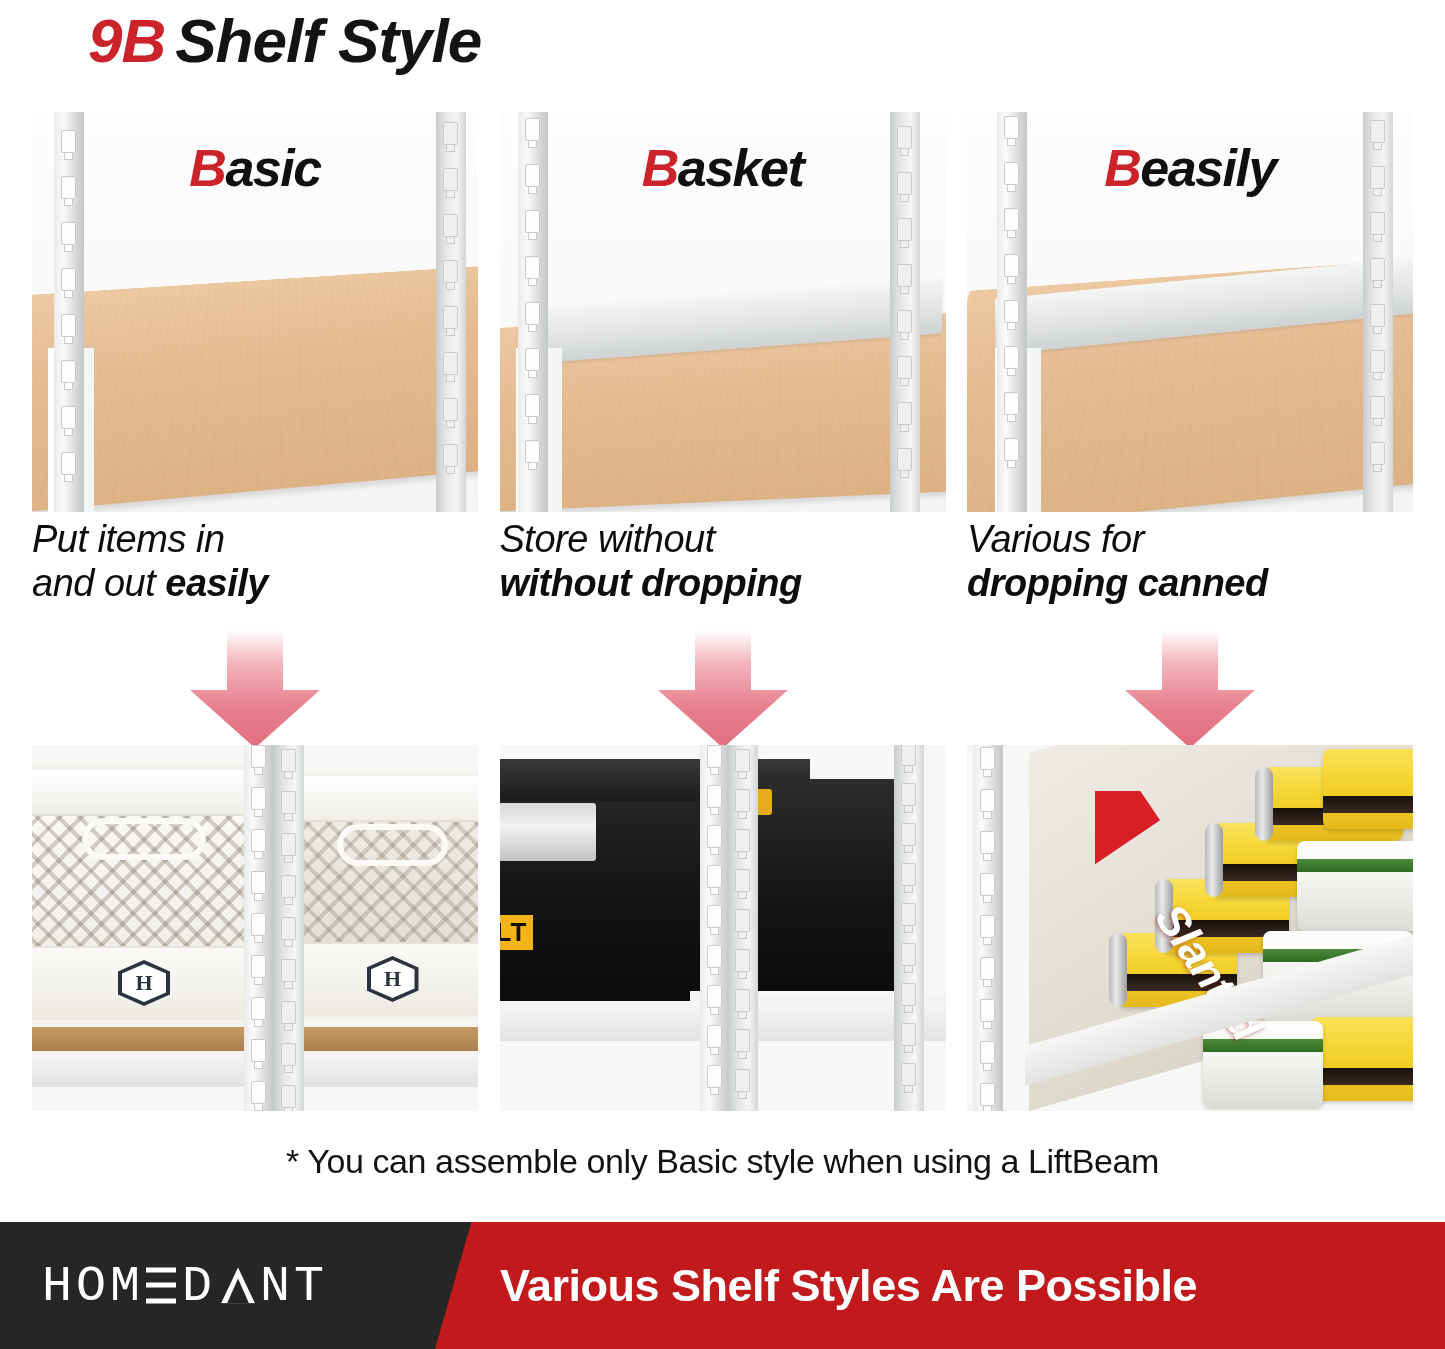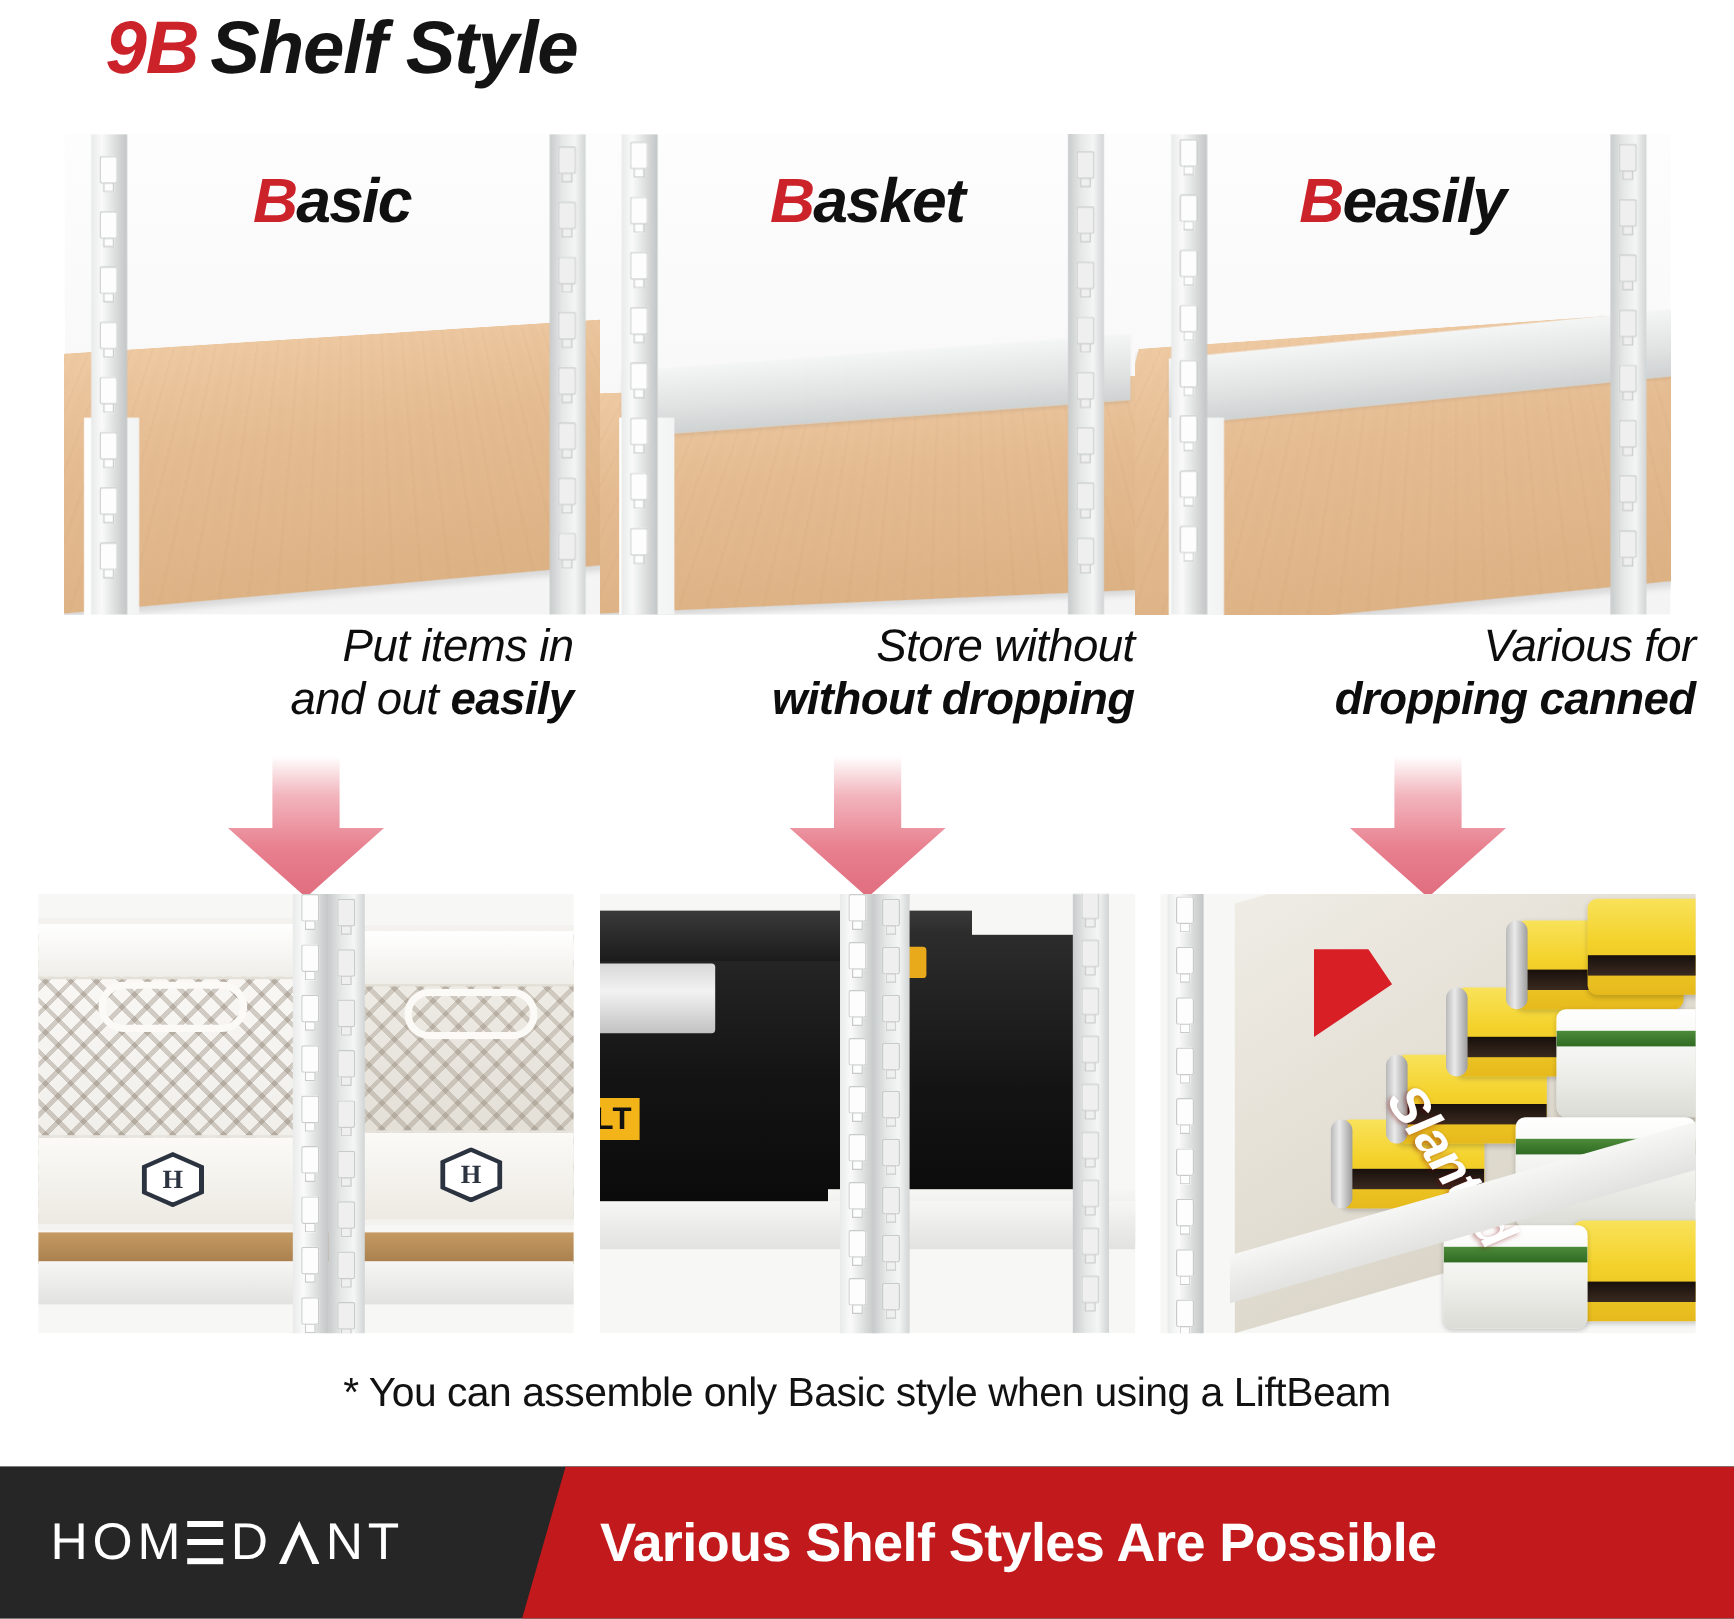--- a/index.html
+++ b/index.html
@@ -37,21 +37,21 @@
   .title-main-spacer { display: inline-block; width: 10px; }
 
   
   .cards-row {
     position: absolute;
     left: 32px;
     top: 112px;
     width: 1381px;
     height: 400px;
     display: flex;
-    justify-content: center;
+    justify-content: space-between;
   }
   .card {
     position: relative;
     width: 446px;
     height: 400px;
     overflow: hidden;
     background: #fbfbfb;
   }
   .card-label {
     position: absolute;
@@ -177,21 +177,21 @@
   .captions-row {
     position: absolute;
     left: 32px;
     top: 518px;
     width: 1381px;
     display: flex;
     justify-content: space-between;
   }
   .caption {
     width: 446px;
-    text-align: right;
+    text-align: left;
     font-size: 38px;
     font-style: italic;
     color: #0d0d0d;
     line-height: 1.15;
     letter-spacing: -0.5px;
     font-stretch: condensed;
   }
   .caption .b { font-weight: bold; }
   .caption .line { display: block; white-space: nowrap; }
 
@@ -431,24 +431,25 @@
     clip-path: polygon(3.6% 0, 100% 0, 100% 100%, 0 100%);
   }
   .brand {
     position: absolute;
     left: 42px;
     top: 50%;
     transform: translateY(-50%);
     display: flex;
     align-items: center;
     color: #ffffff;
-    font-size: 43px;
+    font-size: 50px;
     letter-spacing: 4px;
     font-weight: 300;
     white-space: nowrap;
+    font-family: Liberation Mono, monospace;
   }
   .brand .glyph-e {
     display: inline-block;
     width: 30px;
     height: 36px;
     position: relative;
     margin: 0 6px 0 2px;
   }
   .brand .glyph-e i {
     position: absolute;

